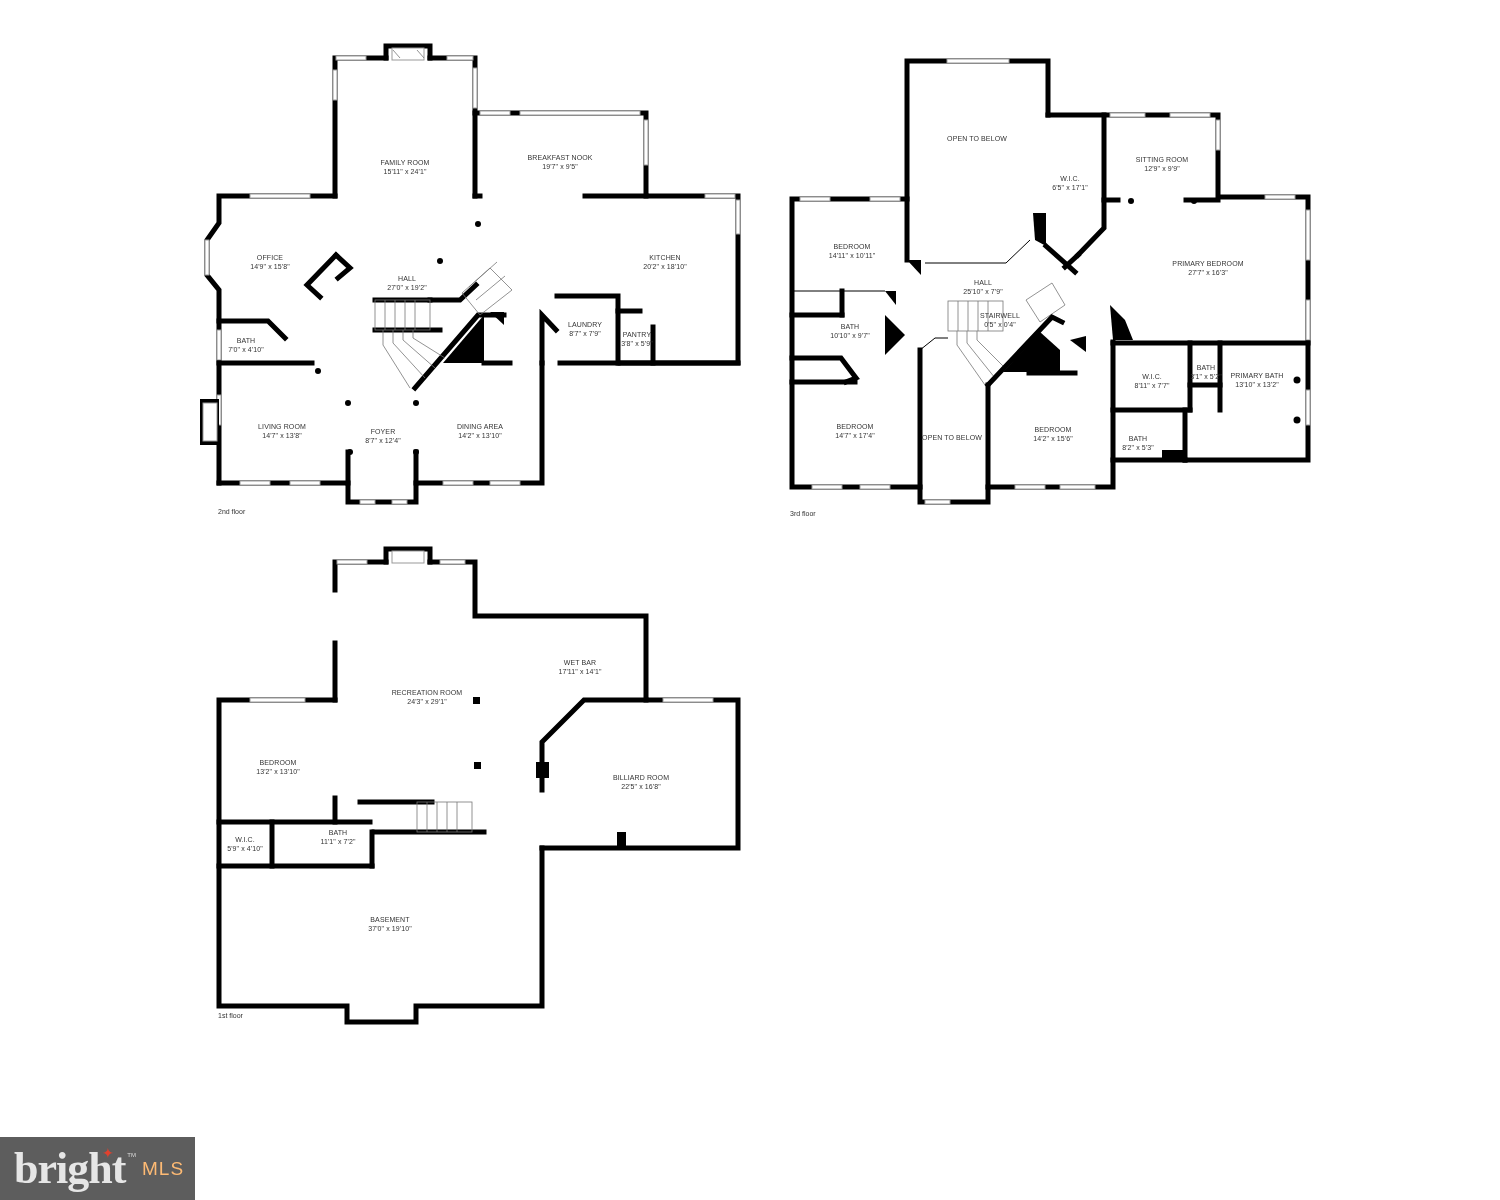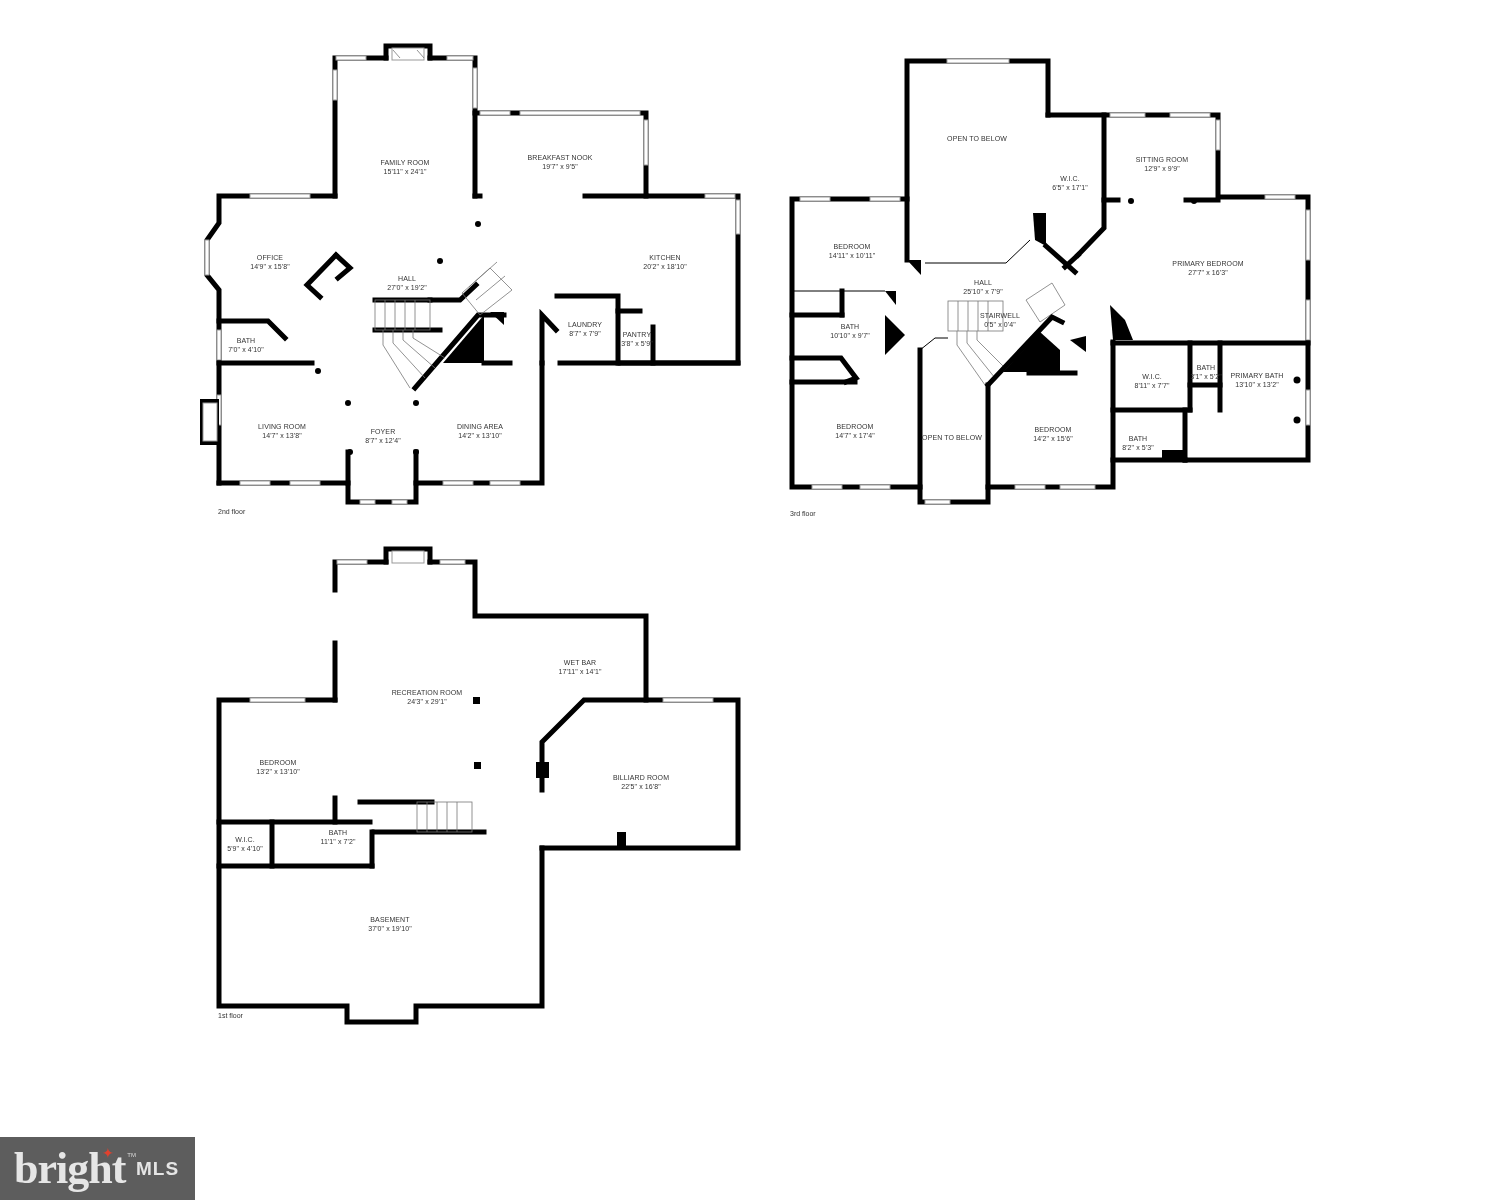--- a/index.html
+++ b/index.html
@@ -9,21 +9,21 @@
     .thin { stroke: #000; stroke-width: 1; fill: none; }
     .win { stroke: #999; stroke-width: 1; fill: #fff; }
     .stair { stroke: #777; stroke-width: 0.8; fill: none; }
     .solid { fill: #000; }
     .room-label { position: absolute; transform: translate(-50%, -50%); text-align: center; color: #333; font-size: 7px; line-height: 9px; white-space: nowrap; letter-spacing: 0.1px; }
     .floor-label { position: absolute; color: #333; font-size: 7px; }
     .logo { position: absolute; left: 0; top: 1137px; width: 195px; height: 63px; background: #5d5d5d; display: flex; align-items: center; padding-left: 14px; box-sizing: border-box; }
     .logo .brand { color: #e6e6e6; font-family: "Liberation Serif", serif; font-weight: bold; font-size: 44px; letter-spacing: -1px; position: relative; text-align: right; }
     .logo .star { position: absolute; left: 102px; top: 8px; color: #e0412e; font-size: 14px; font-family: "DejaVu Sans", sans-serif; }
     .logo .tm { color: #dcdcdc; font-size: 6px; position: relative; top: -14px; margin-left: 2px; }
-    .logo .mls { color: #e5e5e5; font-size: 19px; letter-spacing: 1px; font-weight: bold; }
+    .logo .mls { color: #fdba74; font-size: 19px; margin-left: 6px; letter-spacing: 1px; }
   </style>
 </head>
 <body>
 
 <svg class="plan" width="1500" height="1200" viewBox="0 0 1500 1200">
 
   <g>
 
     <polyline class="wall" points="386,58 386,46 430,46 430,58"></polyline>
     <rect x="392" y="48" width="32" height="12" class="win"></rect>

